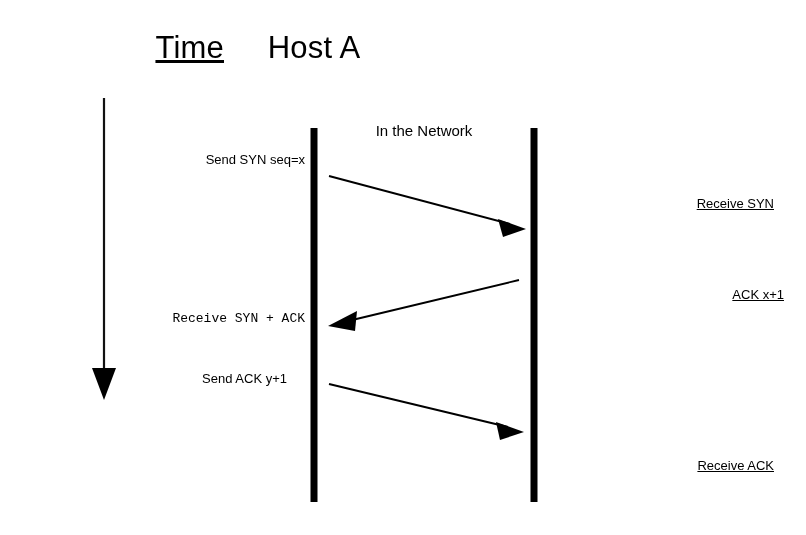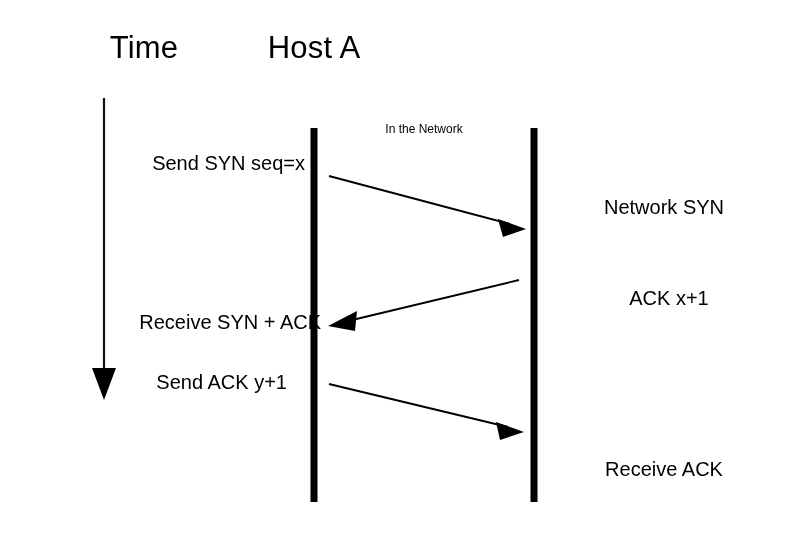--- a/index.html
+++ b/index.html
@@ -32,32 +32,33 @@
     white-space: pre;
     line-height: 1.18;
     color: #000000;
   }
   .title-lg {
     font-size: 31px;
     font-weight: 400;
     letter-spacing: 0.2px;
   }
   .label-md {
-    font-size: 20px;
+    font-size: 13px;
     font-weight: 400;
   }
   .label-net {
-    font-size: 12px;
+    font-size: 15px;
     font-weight: 400;
   }
   .align-right {
     text-align: right;
   }
   .align-left {
-    text-align: center;
+    text-align: right;
+    text-decoration: underline;
   }
   .align-center {
     text-align: center;
   }
 </style>
 </head>
 <body>
 
 <div id="diagram-root">
 
@@ -90,24 +91,24 @@
 
   <div class="txt title-lg align-left" style="left:64px; top:30px; width:160px;">Time</div>
 
   <div class="txt title-lg align-center" style="left:234px; top:30px; width:160px;">Host A</div>
 
 
   <div class="txt label-net align-center" style="left:324px; top:122px; width:200px;">In the Network</div>
 
   <div class="txt label-md align-right" style="left:60px; top:152px; width:245px;">Send SYN seq=x</div>
 
-  <div class="txt label-md align-left" style="left:554px; top:196px; width:220px;">Network SYN</div>
+  <div class="txt label-md align-left" style="left:554px; top:196px; width:220px;">Receive SYN</div>
 
 
   <div class="txt label-md align-left" style="left:554px; top:287px; width:230px;">ACK x+1</div>
 
-  <div class="txt label-md align-right" style="left:76px; top:311px; width:245px;">Receive SYN + ACK</div>
+  <div class="txt label-md align-right" style="left:60px; top:311px; width:245px;font-family:Liberation Mono, monospace;">Receive SYN + ACK</div>
 
   <div class="txt label-md align-right" style="left:42px; top:371px; width:245px;">Send ACK y+1</div>
 
   <div class="txt label-md align-left" style="left:554px; top:422px; width:220px;margin-top:36px;">Receive ACK</div>
 
 </div>
 
 </body></html>

